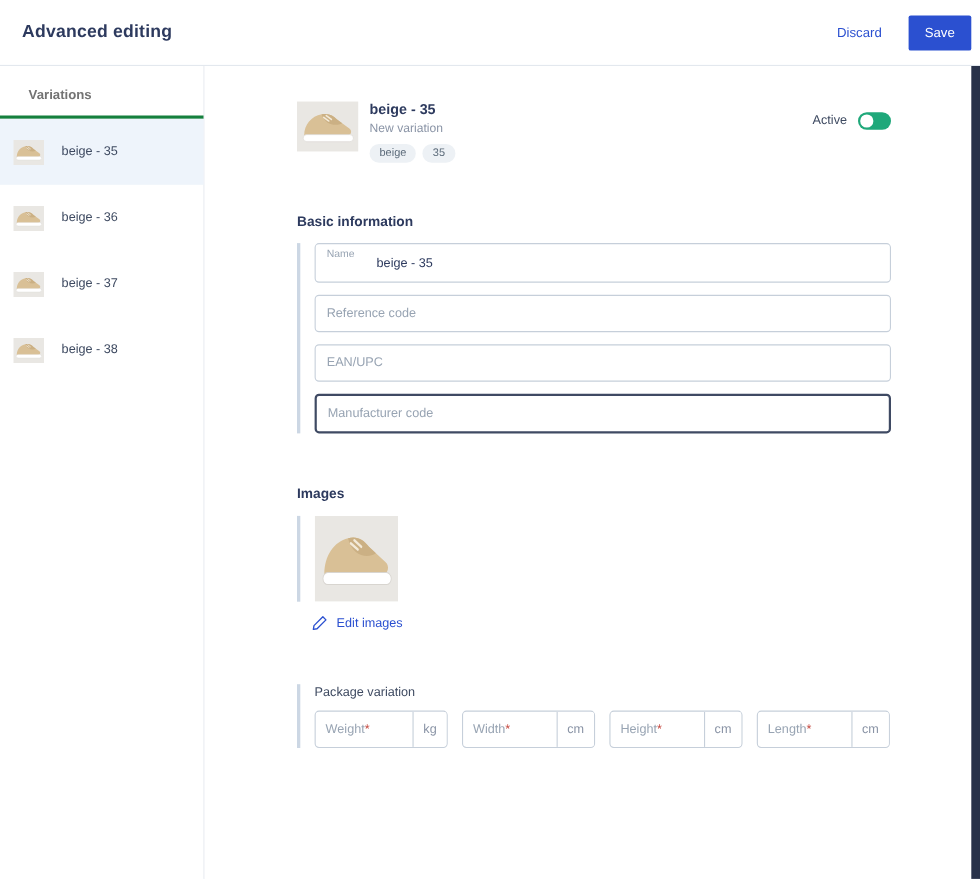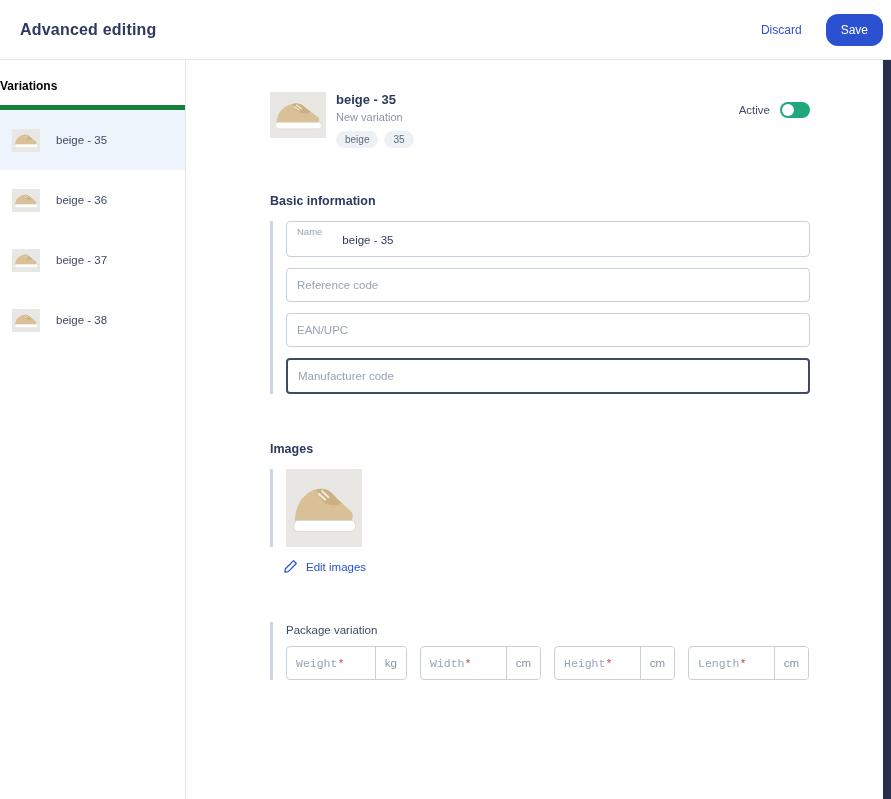--- a/index.html
+++ b/index.html
@@ -6,27 +6,27 @@
   html,body { width:891px; height:799px; }
   body { font-family:"Liberation Sans", sans-serif; background:#fff; color:#3e4a61; overflow:hidden; }
   .app { width:891px; height:799px; display:flex; flex-direction:column; position:relative; background:#fff; }
 
   
   .header { height:60px; flex:0 0 auto; background:#fff; border-bottom:1px solid #e3e8ee;
             display:flex; align-items:center; justify-content:space-between; padding:0 8px 0 20px; }
   .page-title { font-size:16px; font-weight:bold; color:#2d3a5e; letter-spacing:.2px; }
   .header-actions { display:flex; align-items:center; gap:24px; }
   .discard { color:var(--primary,#2b50d0); font-size:12px; background:none; border:none; cursor:pointer; font-family:inherit; }
-  .save { background:var(--primary,#2b50d0); color:#fff; font-size:12px; border:none; border-radius:12px;
+  .save { background:var(--primary,#2b50d0); color:#fff; font-size:12px; border:none; border-radius:2px;
           padding:9px 15px; cursor:pointer; font-family:inherit; }
 
   
   .body { flex:1; display:flex; min-height:0; }
   .sidebar { width:186px; flex:0 0 auto; border-right:1px solid #e3e8ee; background:#fff; }
-  .sidebar-title { font-size:12px; font-weight:bold; color:#000000; padding:19px 10px 12px 0; border-bottom:5px solid #15803d; }
+  .sidebar-title { font-size:12px; font-weight:bold; color:#737373; padding:19px 10px 12px 26px; border-bottom:3px solid #15803d; }
   .variation-item { display:flex; align-items:center; gap:16px; height:60px; padding:0 12px; cursor:pointer; }
   .variation-item.selected { background:#eef4fb; }
   .variation-item .thumb { width:28px; height:23px; flex:0 0 auto; }
   .variation-item .label { font-size:11.5px; color:#3e4a61; }
 
   .main { flex:1; padding:32px 0 0 84px; background:#fff; }
   .content { width:540px; }
 
   
   .var-header { display:flex; justify-content:space-between; align-items:flex-start; margin-bottom:46px; }
@@ -60,21 +60,21 @@
   
   .image-thumb { width:76px; height:78px; cursor:pointer; display:block; }
   .image-thumb svg { width:100%; height:100%; }
   .edit-images { display:flex; align-items:center; gap:8px; margin:12px 0 0 13px; background:none; border:none;
                  color:var(--primary,#2b50d0); font-size:11.5px; cursor:pointer; font-family:inherit; }
 
   
   .group-label { font-size:11.5px; color:#3e4a61; margin-bottom:10px; padding-top:2px; }
   .dims-row { display:flex; gap:13px; }
   .dim-group { display:flex; width:121px; height:34px; border:1px solid #c6cfda; border-radius:4px; overflow:hidden; background:#fff; }
-  .dim-input-wrap { position:relative; flex:1; min-width:0;font-family:Liberation Mono, monospace; }
+  .dim-input-wrap { position:relative; flex:1; min-width:0; }
   .dim-input-wrap input { width:100%; height:100%; border:none; outline:none; font-family:inherit; font-size:11.5px; color:#2d3a5e; padding:0 9px; background:transparent; }
   .fake-ph { position:absolute; left:9px; top:50%; transform:translateY(-50%); font-size:11.5px; color:#98a4b3; pointer-events:none; white-space:nowrap; }
   .fake-ph .req { color:#c4453c; font-style:normal; }
   .unit { flex:0 0 auto; display:flex; align-items:center; padding:0 9px; border-left:1px solid #c6cfda; font-size:11.5px; color:#8a94a6; background:#fff; }
 
   
   .scrollbar { position:absolute; right:0; top:60px; bottom:0; width:8px; background:#283149; cursor:pointer; }
 </style>
 </head>
 <body>

